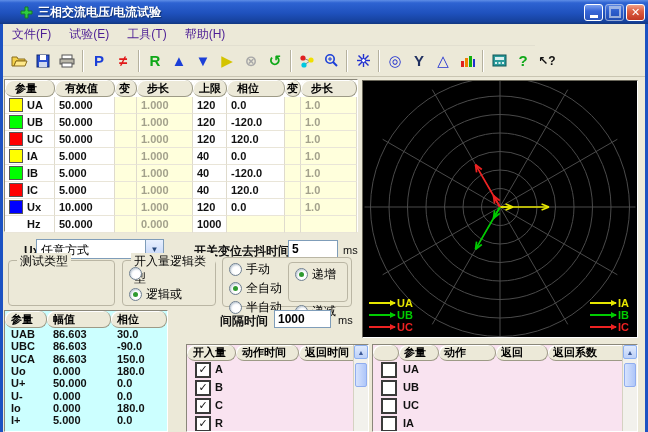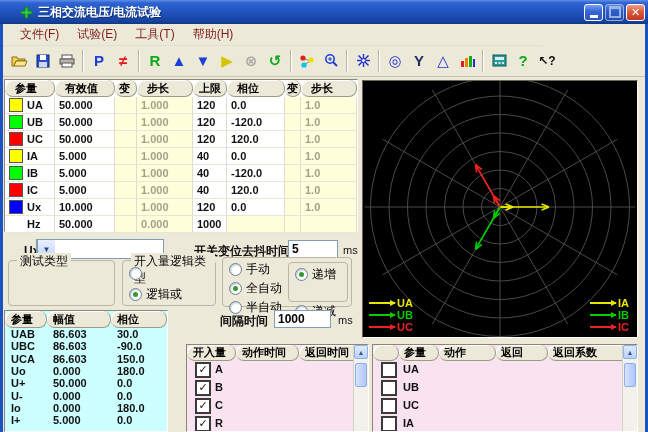--- a/index.html
+++ b/index.html
@@ -20,21 +20,21 @@
   .btn-min::after{content:"";display:block;width:8px;height:3px;background:#fff;margin-top:8px;}
   .btn-max{opacity:.55;}
   .btn-max::after{content:"";display:block;width:8px;height:7px;border:2px solid #fff;border-top-width:3px;}
   .btn-close{background:linear-gradient(180deg,#f0a088,#dd5f43 40%,#c23823);margin-right:3px;}
   .btn-close::after{content:"✕";color:#fff;font-weight:bold;font-size:11px;}
   .frame-l{left:0;top:24px;width:3px;height:408px;background:#1c52c2;}
   .frame-r{left:645px;top:24px;width:3px;height:408px;background:#1c52c2;}
 
   
   #menubar{left:3px;top:24px;width:532px;height:21px;display:flex;align-items:center;
-    font-size:12px;color:#7f1d1d;border-bottom:1px solid #e2dfd0;padding-left:8px;}
+    font-size:12px;color:#4c1d95;border-bottom:1px solid #e2dfd0;}
   #menubar span{padding:0 9px;}
   #toolbar{left:3px;top:45px;width:642px;height:32px;display:flex;align-items:center;
     border-bottom:1px solid #c9c5b2;padding-left:4px;box-sizing:border-box;}
   .tico{width:24px;height:24px;display:inline-flex;align-items:center;justify-content:center;
     font-size:15px;font-weight:bold;}
   .tsep{width:1px;height:22px;background:#b5b19e;border-right:1px solid #fff;margin:0 3px;}
 
   
   #ptable{left:4px;top:79px;width:354px;height:153px;background:#fff;
     border:1px solid;border-color:#8a877a #fff #fff #8a877a;box-sizing:border-box;font-size:11px;}
@@ -394,20 +394,21 @@
       </div>
     <div class="plrow" style="color: rgb(238, 34, 34);">
         <span class="larr"></span>
         <span>IC</span>
       </div>
   </div>
 </div>
 
 <span class="abs lbl" style="left:24px;top:244px;font-weight:bold">Ux:</span>
 <div id="combo" class="abs">
+  <span class="ctext">任意方式</span>
   <span class="cbtn">▼</span>
 </div>
 <span class="abs lbl" style="left:194px;top:243px;font-weight:bold">开关变位去抖时间</span>
 <input class="abs field" style="left: 288px; top: 240px; width: 50px; height: 18px;" value="5">
 <span class="abs lbl" style="left:343px;top:244px;font-size:11px">ms</span>
 
 <div class="abs gbox" style="left:8px;top:260px;width:107px;height:46px">
   <span class="gttl">测试类型</span>
 </div>
 

